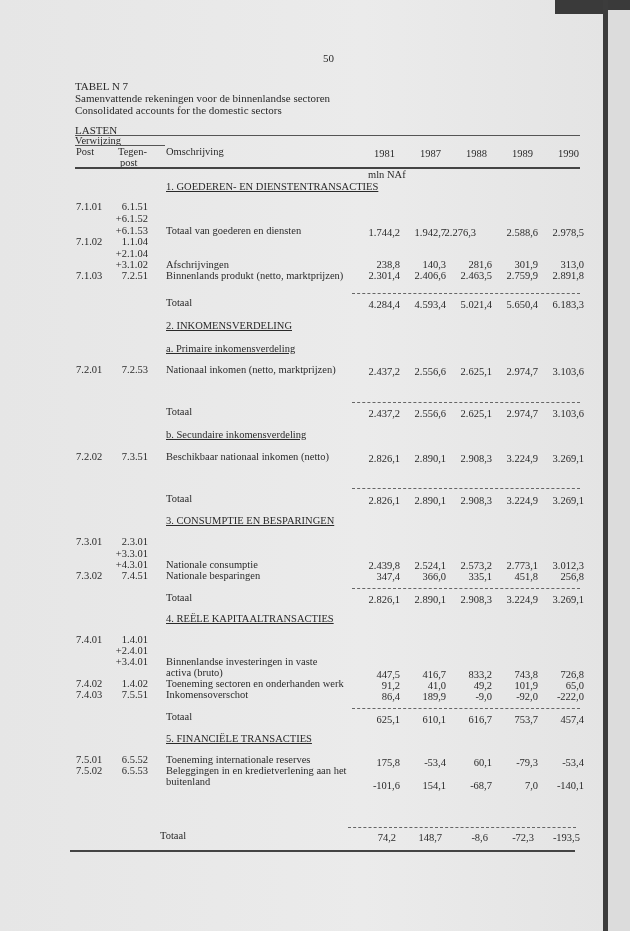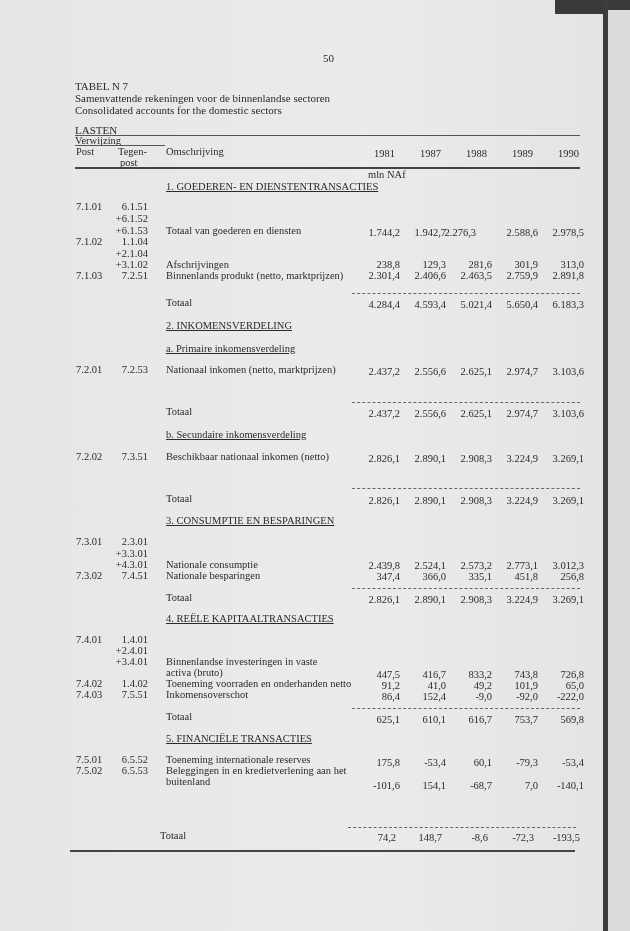--- a/index.html
+++ b/index.html
@@ -70,21 +70,21 @@
 
 <div class="cell" style="left:166px;top:225px">Totaal van goederen en diensten</div>
 <div class="cell num" style="left:340px;top:227px">1.744,2</div>
 <div class="cell num" style="left:386px;top:227px">1.942,7</div>
 <div class="cell num" style="left:416px;top:227px">2.276,3</div>
 <div class="cell num" style="left:478px;top:227px">2.588,6</div>
 <div class="cell num" style="left:524px;top:227px">2.978,5</div>
 
 <div class="cell" style="left:166px;top:259px">Afschrijvingen</div>
 <div class="cell num" style="left:340px;top:259px">238,8</div>
-<div class="cell num" style="left:386px;top:259px">129,3</div>
+<div class="cell num" style="left:386px;top:259px">140,3</div>
 <div class="cell num" style="left:432px;top:259px">281,6</div>
 <div class="cell num" style="left:478px;top:259px">301,9</div>
 <div class="cell num" style="left:524px;top:259px">313,0</div>
 
 <div class="cell" style="left:166px;top:270px">Binnenlands produkt (netto, marktprijzen)</div>
 <div class="cell num" style="left:340px;top:270px">2.301,4</div>
 <div class="cell num" style="left:386px;top:270px">2.406,6</div>
 <div class="cell num" style="left:432px;top:270px">2.463,5</div>
 <div class="cell num" style="left:478px;top:270px">2.759,9</div>
 <div class="cell num" style="left:524px;top:270px">2.891,8</div>
@@ -189,44 +189,44 @@
 <div class="cell" style="left:76px;top:689px">7.4.03</div>
 <div class="cell num" style="left:88px;top:689px">7.5.51</div>
 
 <div class="cell" style="left:166px;top:656px">Binnenlandse investeringen in vaste</div>
 <div class="cell" style="left:166px;top:667px">activa (bruto)</div>
 <div class="cell num" style="left:340px;top:669px">447,5</div>
 <div class="cell num" style="left:386px;top:669px">416,7</div>
 <div class="cell num" style="left:432px;top:669px">833,2</div>
 <div class="cell num" style="left:478px;top:669px">743,8</div>
 <div class="cell num" style="left:524px;top:669px">726,8</div>
-<div class="cell" style="left:166px;top:678px">Toeneming voorraden en onderhanden netto</div>
+<div class="cell" style="left:166px;top:678px">Toeneming sectoren en onderhanden werk</div>
 <div class="cell num" style="left:340px;top:680px">91,2</div>
 <div class="cell num" style="left:386px;top:680px">41,0</div>
 <div class="cell num" style="left:432px;top:680px">49,2</div>
 <div class="cell num" style="left:478px;top:680px">101,9</div>
 <div class="cell num" style="left:524px;top:680px">65,0</div>
 <div class="cell" style="left:166px;top:689px">Inkomensoverschot</div>
 <div class="cell num" style="left:340px;top:691px">86,4</div>
-<div class="cell num" style="left:386px;top:691px">152,4</div>
+<div class="cell num" style="left:386px;top:691px">189,9</div>
 <div class="cell num" style="left:432px;top:691px">-9,0</div>
 <div class="cell num" style="left:478px;top:691px">-92,0</div>
 <div class="cell num" style="left:524px;top:691px">-222,0</div>
 
 <div class="dash" style="left:352px;top:708px;width:44px"></div>
 <div class="dash" style="left:398px;top:708px;width:44px"></div>
 <div class="dash" style="left:444px;top:708px;width:44px"></div>
 <div class="dash" style="left:490px;top:708px;width:44px"></div>
 <div class="dash" style="left:536px;top:708px;width:44px"></div>
 <div class="cell" style="left:166px;top:711px">Totaal</div>
 <div class="cell num" style="left:340px;top:714px">625,1</div>
 <div class="cell num" style="left:386px;top:714px">610,1</div>
 <div class="cell num" style="left:432px;top:714px">616,7</div>
 <div class="cell num" style="left:478px;top:714px">753,7</div>
-<div class="cell num" style="left:524px;top:714px">569,8</div>
+<div class="cell num" style="left:524px;top:714px">457,4</div>
 
 <div class="cell u" style="left:166px;top:733px">5. FINANCIËLE TRANSACTIES</div>
 <div class="cell" style="left:76px;top:754px">7.5.01</div>
 <div class="cell num" style="left:88px;top:754px">6.5.52</div>
 <div class="cell" style="left:76px;top:765px">7.5.02</div>
 <div class="cell num" style="left:88px;top:765px">6.5.53</div>
 
 <div class="cell" style="left:166px;top:754px">Toeneming internationale reserves</div>
 <div class="cell num" style="left:340px;top:757px">175,8</div>
 <div class="cell num" style="left:386px;top:757px">-53,4</div>

